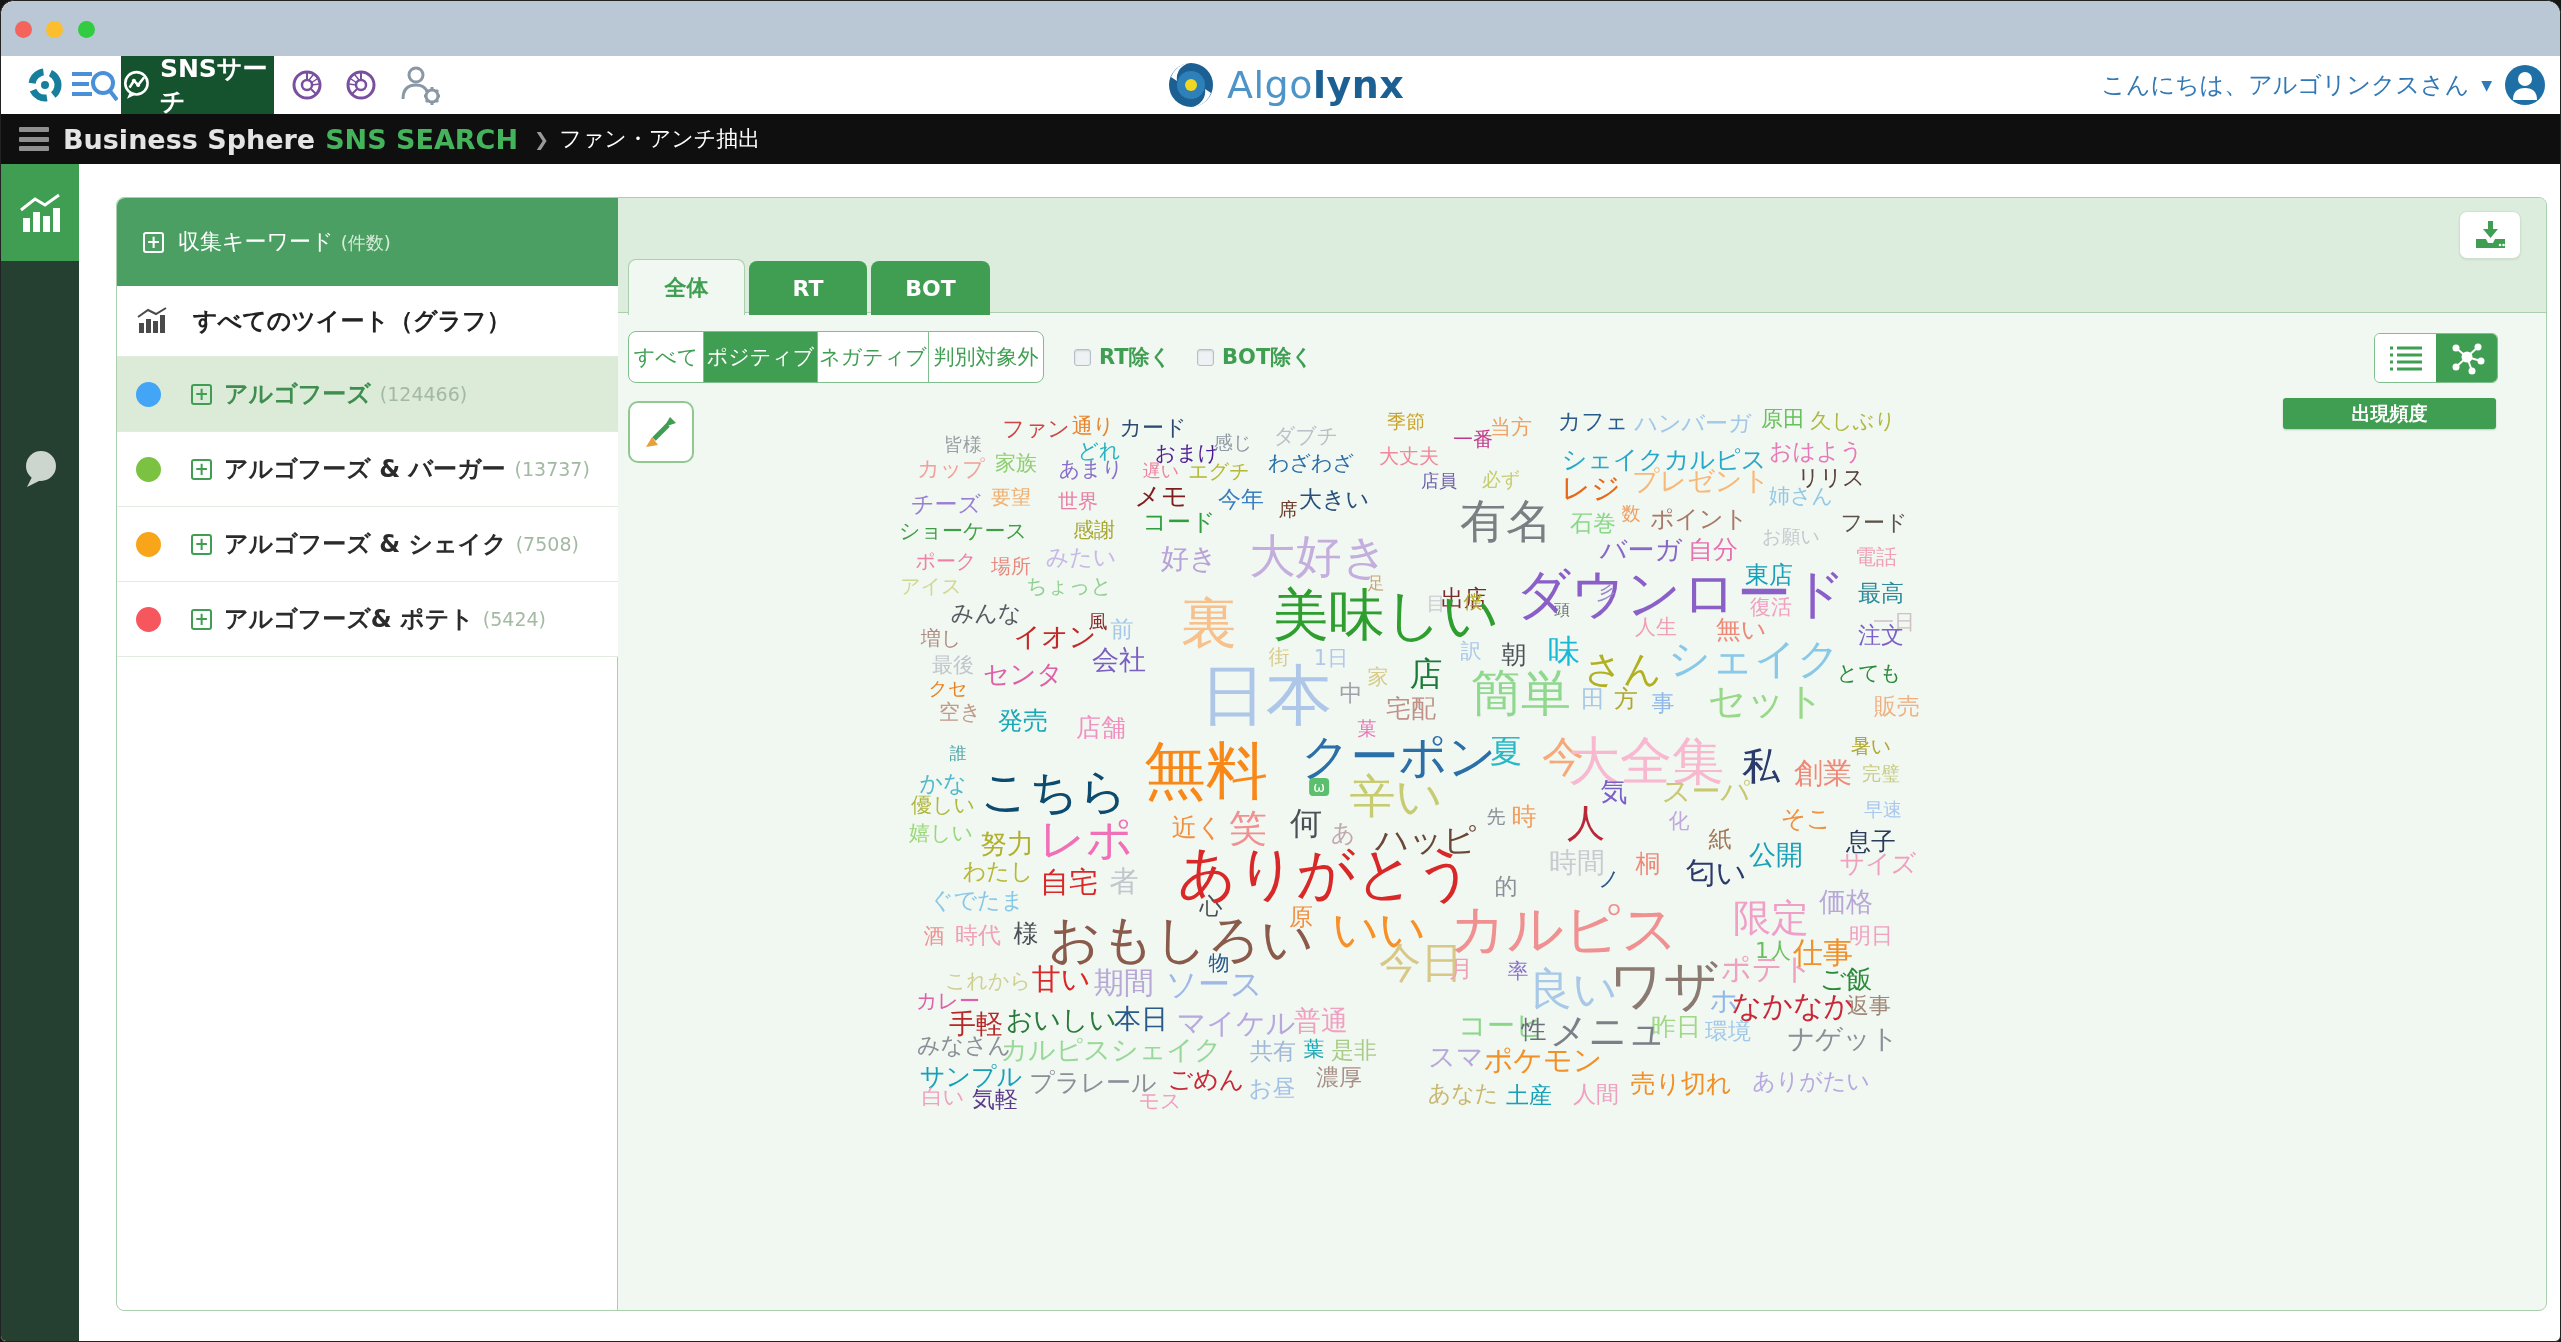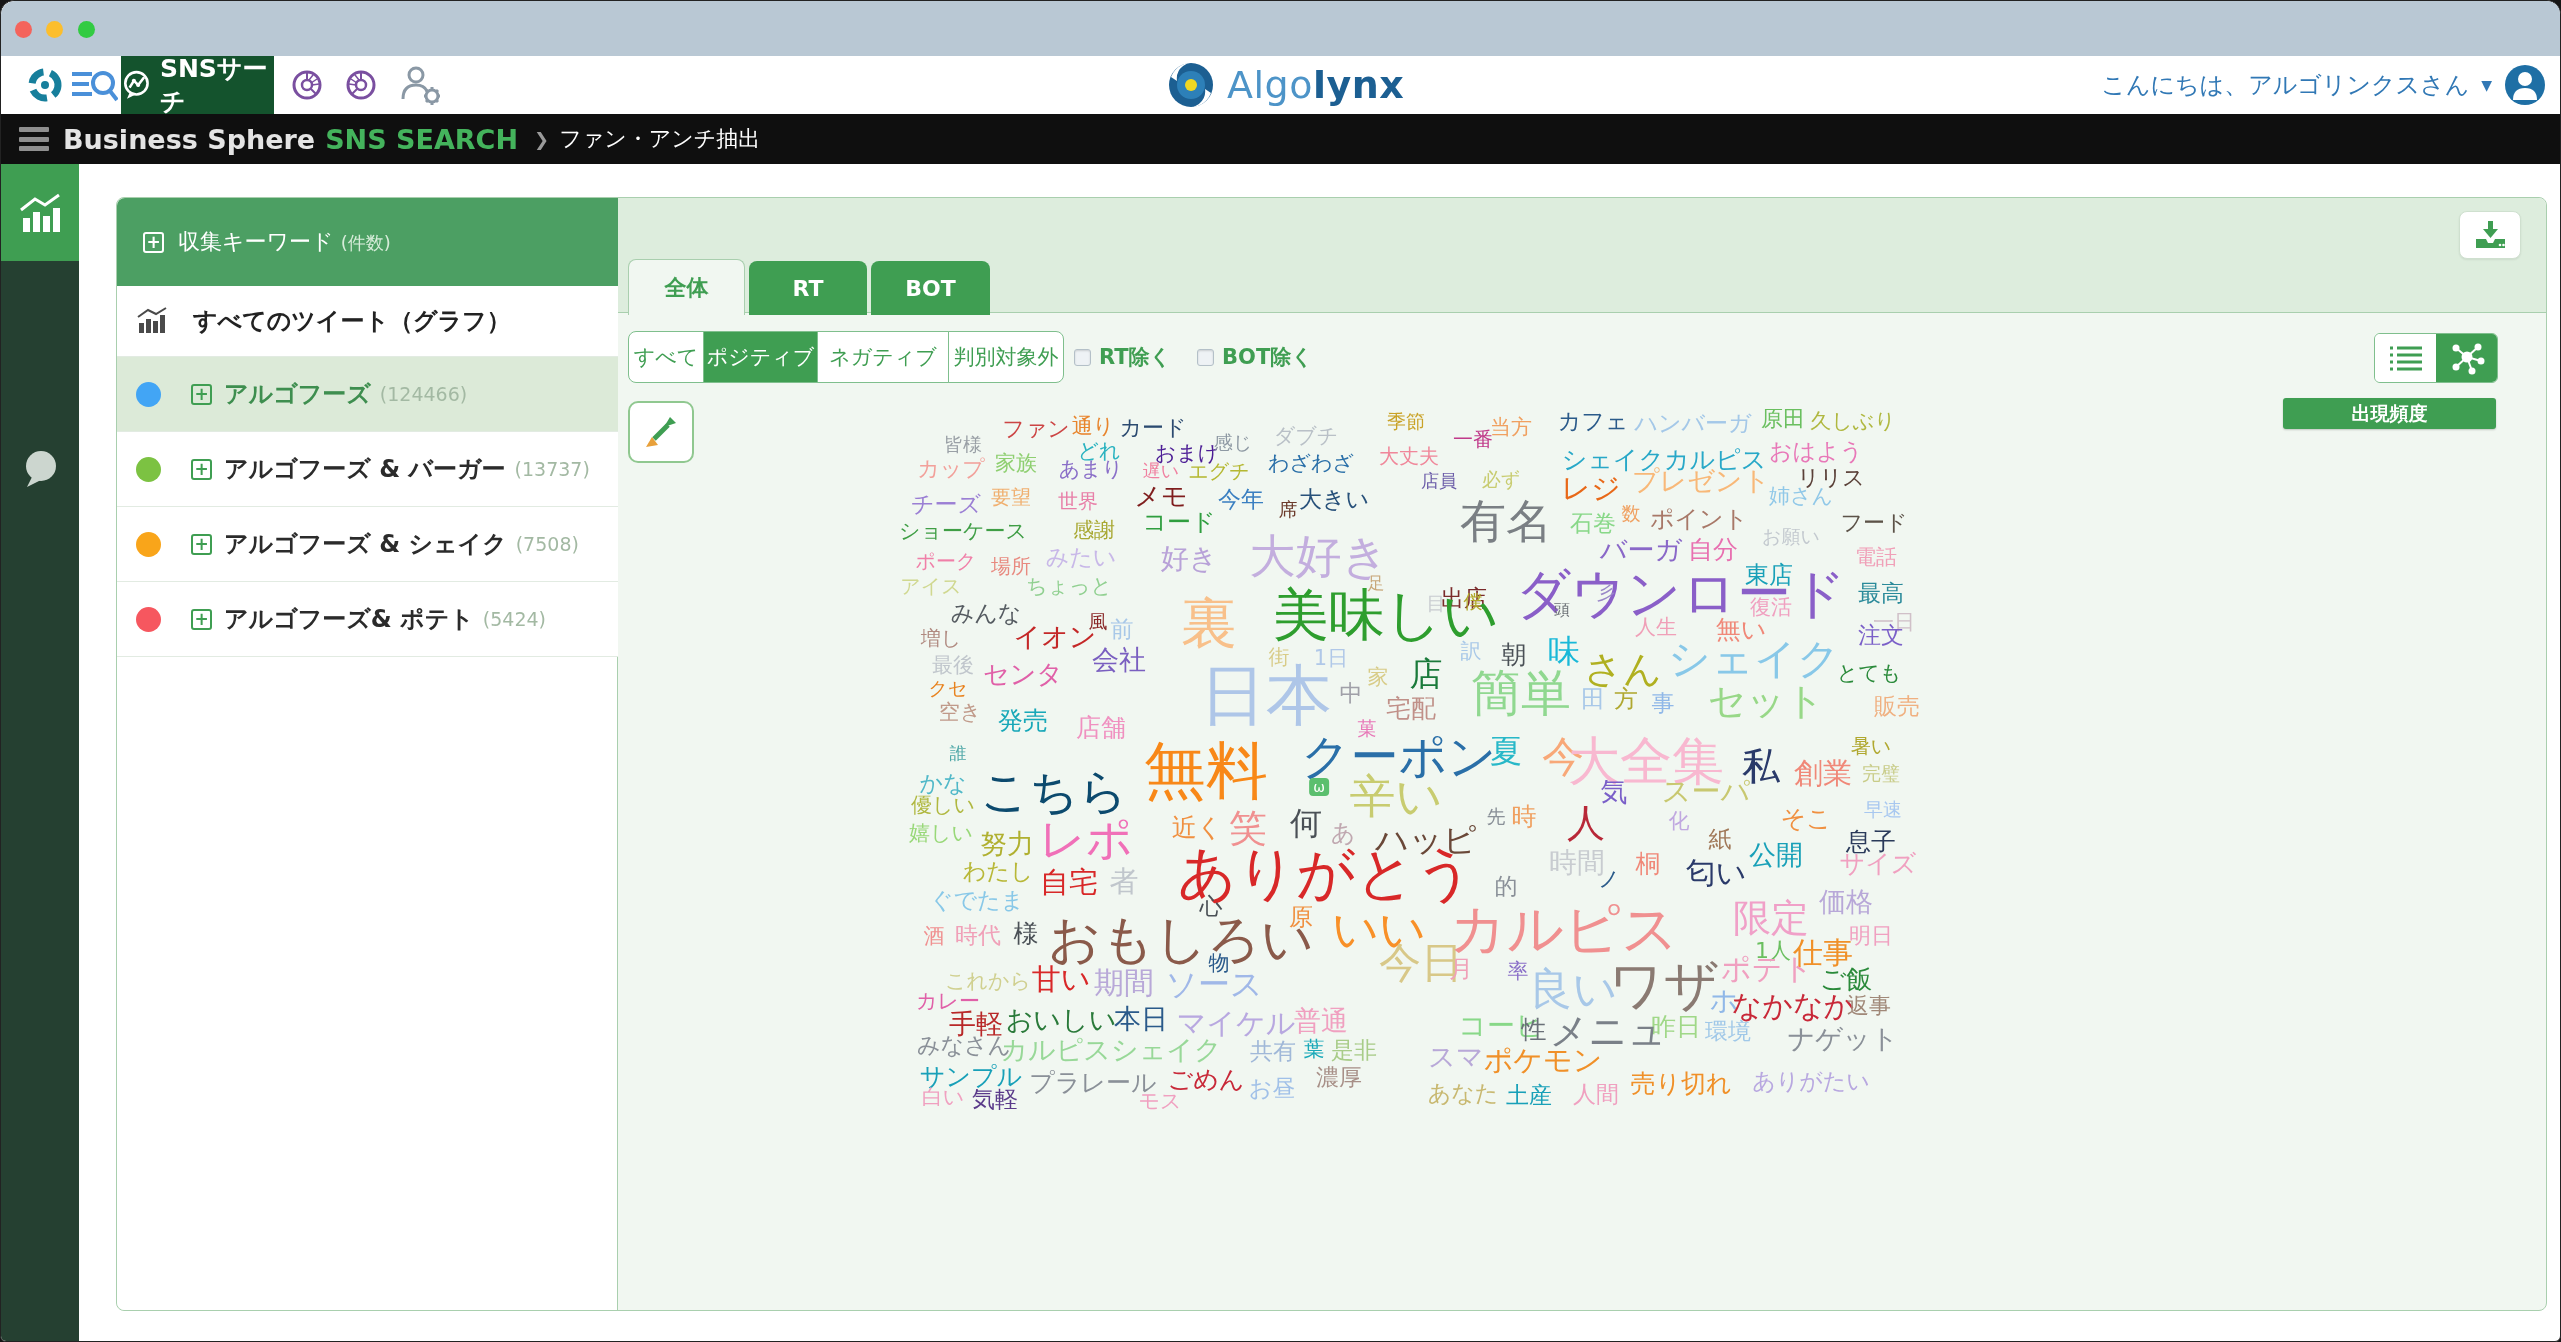--- a/index.html
+++ b/index.html
@@ -484,21 +484,21 @@
     </div>
 
   <div class="tabs">
       <div class="tab active" style="width: 117px;">全体</div>
       <div class="tab" style="width: 118px;">RT</div>
       <div class="tab" style="width: 119px;">BOT</div>
     </div>
   <div class="filters">
       <div class="seg" style="width: 76px;">すべて</div>
       <div class="seg active" style="width: 115px;">ポジティブ</div>
-      <div class="seg" style="width: 132px;">ネガティブ</div>
+      <div class="seg" style="width: 112px;">ネガティブ</div>
       <div class="seg" style="width: 116px;">判別対象外</div>
     </div>
   <div class="cbgroup">
       <div class="cbitem">
         <span class="cb"></span>
         <span class="cblabel">RT除く</span>
       </div>
       <div class="cbitem">
         <span class="cb"></span>
         <span class="cblabel">BOT除く</span>

